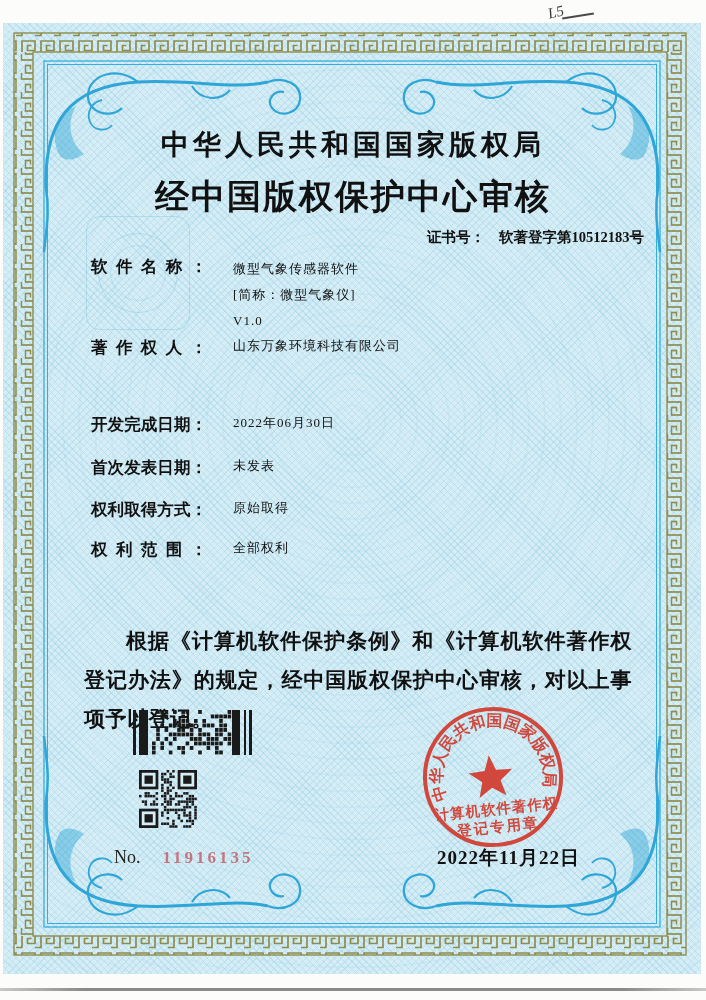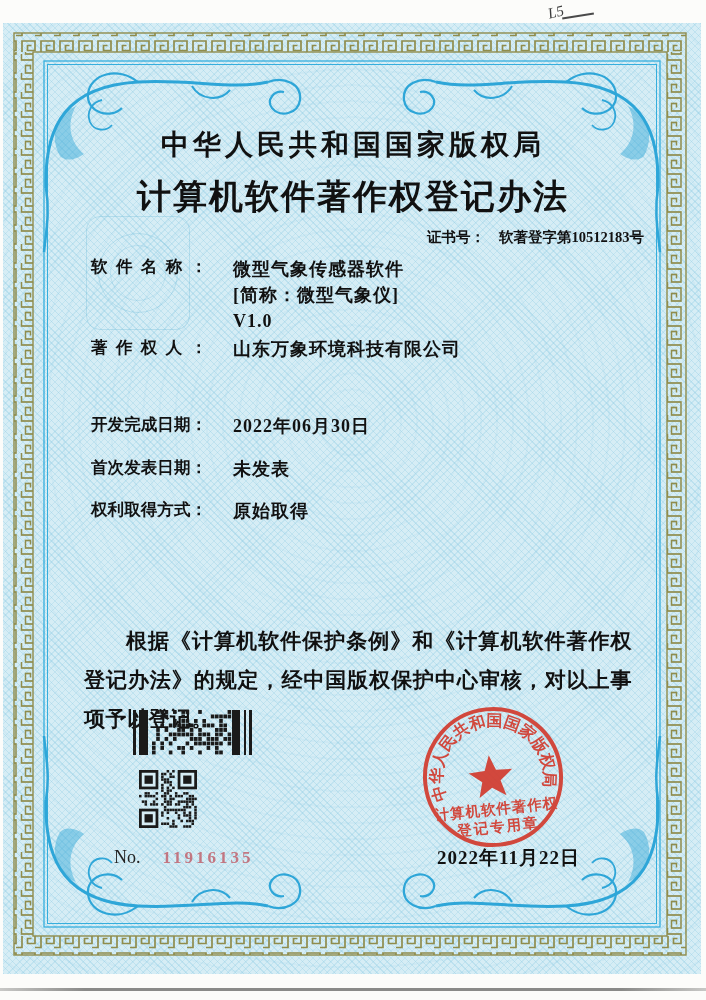--- a/index.html
+++ b/index.html
@@ -18,21 +18,21 @@
   #border-art{z-index:1;}
   #seal-art{z-index:4;}
   
   .txt{position:absolute;z-index:3;}
   #authority{left:0;right:0;top:126px;text-align:center;font-size:28px;font-weight:700;letter-spacing:4px;}
   #title{left:0;right:0;top:174px;text-align:center;font-size:34px;font-weight:800;letter-spacing:2px;}
   #certno{right:62px;top:228px;font-size:14.5px;font-weight:700;display:flex;gap:14px;justify-content:center;}
   .row{position:absolute;z-index:3;left:91px;display:flex;gap:26px;}
   .lbl{display:inline-block;width:116px;text-align:justify;text-align-last:justify;
        font-size:16.5px;font-weight:700;white-space:nowrap;}
-  .val{font-size:18px;font-weight:700;letter-spacing:1px;white-space:nowrap;}
+  .val{font-size:13px;font-weight:400;letter-spacing:1px;white-space:nowrap;}
   .val .sub{display:block;line-height:26px;}
   #statement{left:84px;right:74px;top:622px;font-size:21px;font-weight:600;
        line-height:39px;text-indent:2em;letter-spacing:0.5px;text-align:justify;}
   
   #serial{left:114px;top:847px;display:flex;gap:12px;align-items:baseline;}
   #serial .no-label{font-size:18px;color:#222;}
   #serial .no-value{font-size:17px;color:#c0636e;opacity:.85;letter-spacing:3px;font-weight:600;padding-left:10px;}
   #issue-date{left:410px;top:845px;width:170px;text-align:right;font-size:19px;
        font-weight:700;letter-spacing:1px;}
   
@@ -94,21 +94,21 @@
 
   <div id="wm">
     <div class="c1"></div>
     <div class="c2"></div>
   </div>
 
   <div id="hand" class="txt">L5</div>
   <div id="hand-line"></div>
 
   <div id="authority" class="txt">中华人民共和国国家版权局</div>
-  <div id="title" class="txt">计算机软件著作权登记办法</div>
+  <div id="title" class="txt">经中国版权保护中心审核</div>
   <div id="certno" class="txt">
     <span>证书号：</span>
     <span>软著登字第10512183号</span>
   </div>
 
   <div class="row" style="top:256px">
     <span class="lbl">软件名称：</span>
     <span class="val">
       <span class="sub">微型气象传感器软件</span>
       <span class="sub">[简称：微型气象仪]</span>
@@ -123,20 +123,24 @@
     <span class="lbl">开发完成日期：</span>
     <span class="val">2022年06月30日</span>
   </div>
   <div class="row" style="top:457px">
     <span class="lbl">首次发表日期：</span>
     <span class="val">未发表</span>
   </div>
   <div class="row" style="top:499px">
     <span class="lbl">权利取得方式：</span>
     <span class="val">原始取得</span>
+  </div>
+  <div class="row" style="top:539px">
+    <span class="lbl">权利范围：</span>
+    <span class="val">全部权利</span>
   </div>
 
   <div id="statement" class="txt">根据《计算机软件保护条例》和《计算机软件著作权登记办法》的规定，经中国版权保护中心审核，对以上事项予以登记。</div>
 
   <svg id="barcode" class="codes" width="122" height="45">
     <g id="bc-matrix">
         <rect x="0" y="0" width="3" height="45" fill="#1a1a1a"></rect>
         <rect x="6" y="0" width="9" height="45" fill="#1a1a1a"></rect>
         <rect x="99" y="0" width="8" height="45" fill="#1a1a1a"></rect>
         <rect x="111" y="0" width="2" height="45" fill="#1a1a1a"></rect>

